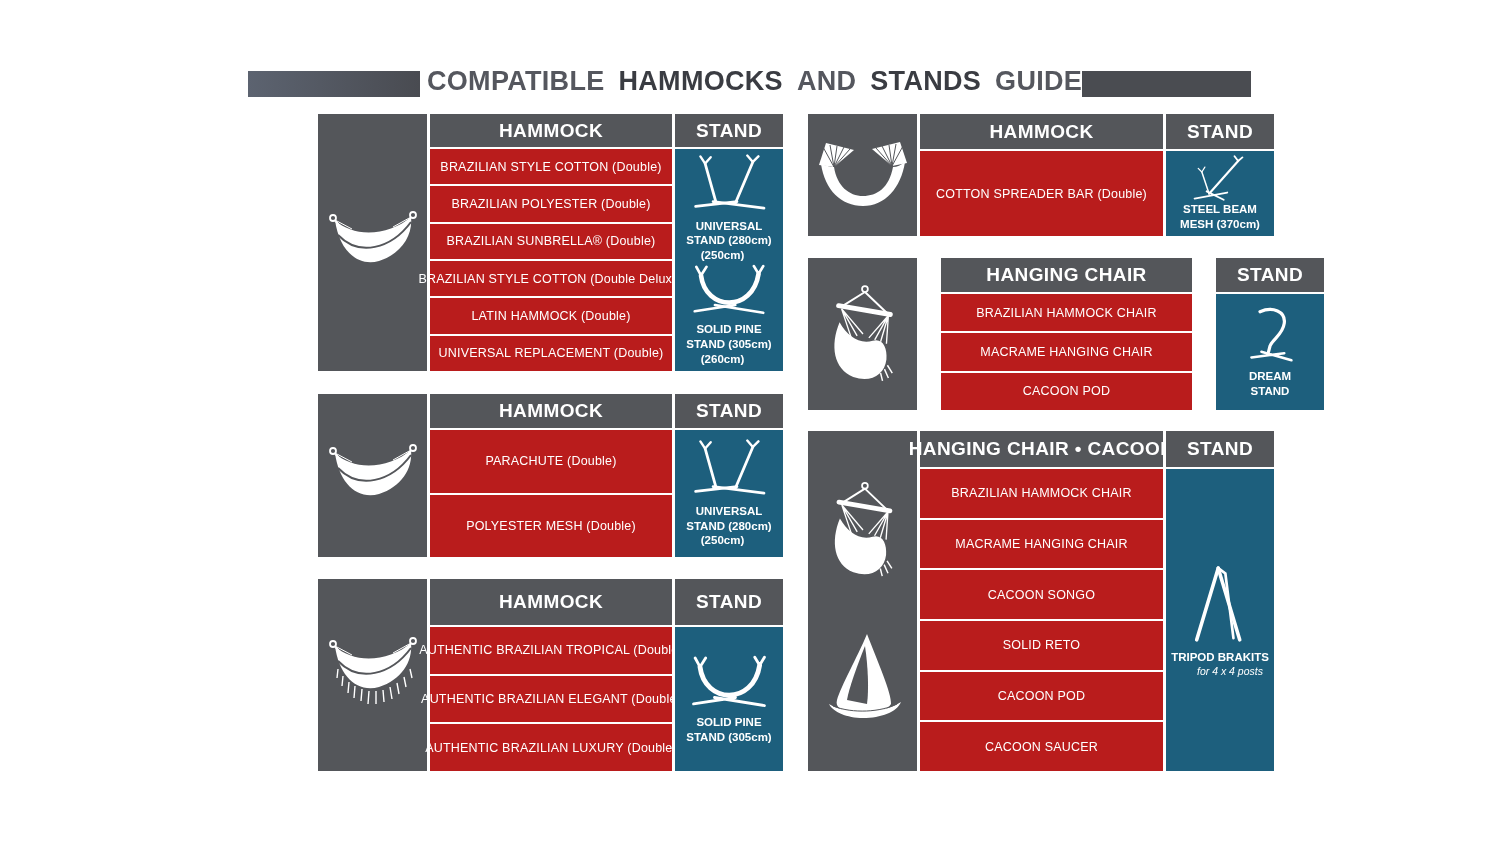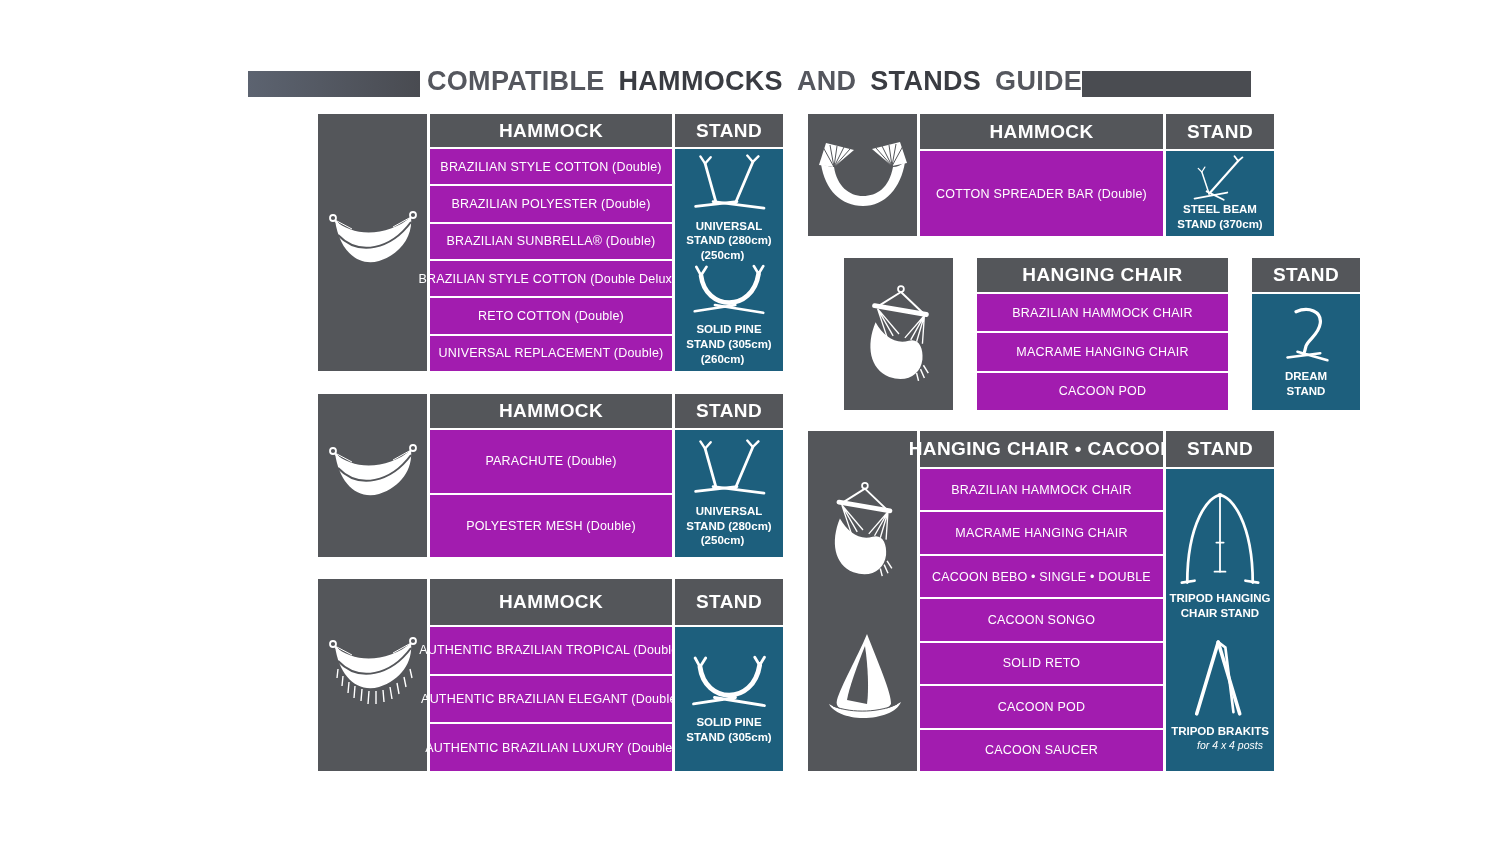--- a/index.html
+++ b/index.html
@@ -18,21 +18,21 @@
   .title .bld{color:#3a3c42;}
 
   
   .tbl{position:absolute;display:flex;gap:3px;padding-left:46px;}
   .icol{width:109px;flex:none;background:#54565a;display:flex;flex-direction:column;
         align-items:center;justify-content:space-evenly;}
   .mcol{flex:1;display:flex;flex-direction:column;gap:2px;min-width:0;}
   .scol{width:108px;flex:none;display:flex;flex-direction:column;gap:2px;border-radius:10px;}
   .hdr{flex:none;background:#54565a;color:#fff;font-weight:bold;font-size:19px;
        display:flex;align-items:center;justify-content:center;letter-spacing:.4px;white-space:nowrap;}
-  .row{flex:1;background:#a21caf;color:#fff;font-size:12.5px;display:flex;align-items:center;
+  .row{flex:1;background:#b91c1c;color:#fff;font-size:12.5px;display:flex;align-items:center;
        justify-content:center;text-align:center;letter-spacing:.2px;white-space:nowrap;}
   .scell{flex:1;background:#1d5f7d;display:flex;flex-direction:column;align-items:center;
          justify-content:space-evenly;padding:4px 0;}
   .sgroup{display:flex;flex-direction:column;align-items:center;gap:3px;}
   .slabel{width:108px;color:#fff;font-weight:bold;font-size:11.5px;line-height:1.28;text-align:center;}
   .slabel .r{text-align:center;padding-right:13px;}
   .note{font-style:italic;font-weight:normal;font-size:10.5px;margin-left:20px;}
   svg{display:block;}
 </style>
 </head>
@@ -56,21 +56,21 @@
         <path d="M10,13 C28,31 64,29 86,10 C88,29 76,47 54,54 C32,60 14,43 10,13 Z" fill="#fff"></path>
         <path d="M13,28 C34,50 66,42 86,15" stroke="#54565a" stroke-width="2" fill="none"></path>
       </svg>
     </div>
     <div class="mcol">
       <div class="hdr" style="height:33px;">HAMMOCK</div>
       <div class="row">BRAZILIAN STYLE COTTON (Double)</div>
       <div class="row">BRAZILIAN POLYESTER (Double)</div>
       <div class="row">BRAZILIAN SUNBRELLA® (Double)</div>
       <div class="row">BRAZILIAN STYLE COTTON (Double Deluxe)</div>
-      <div class="row">RETO COTTON (Double)</div>
+      <div class="row">LATIN HAMMOCK (Double)</div>
       <div class="row">UNIVERSAL REPLACEMENT (Double)</div>
     </div>
     <div class="scol">
       <div class="hdr" style="height:33px;">STAND</div>
       <div class="scell">
         <div class="sgroup">
           <svg width="92" height="62" viewBox="0 0 96 78" stroke="#fff" fill="none" stroke-linecap="round">
             <path d="M6,66 L58,60" stroke-width="3.5"></path>
             <path d="M28,60 L92,68" stroke-width="3.5"></path>
             <path d="M32,62 L18,12" stroke-width="3.5"></path>
@@ -194,28 +194,28 @@
         <div class="sgroup" style="gap:1px;">
           <svg width="90" height="46" viewBox="0 0 92 76" stroke="#fff" fill="none" stroke-linecap="round">
             <path d="M28,64 L76,10" stroke-width="3.5"></path>
             <path d="M76,10 L70,2 M76,10 L83,4" stroke-width="3"></path>
             <path d="M28,64 L16,28" stroke-width="2.5"></path>
             <path d="M16,28 L10,22 M16,28 L21,20" stroke-width="2"></path>
             <path d="M4,72 L58,62 M24,60 L52,74" stroke-width="3"></path>
           </svg>
           <div class="slabel">
             <div>STEEL BEAM</div>
-            <div>STAND (370cm)</div>
-          </div>
-        </div>
-      </div>
-    </div>
-  </div>
-
-  <div class="tbl" style="left:798px;top:258px;width:516px;height:152px;gap:24px;">
+            <div>MESH (370cm)</div>
+          </div>
+        </div>
+      </div>
+    </div>
+  </div>
+
+  <div class="tbl" style="left:762px;top:258px;width:516px;height:152px;gap:24px;">
     <div class="icol">
       <svg width="82" height="104" viewBox="0 0 84 104">
         <circle cx="44" cy="6" r="3" fill="none" stroke="#fff" stroke-width="1.8"></circle>
         <path d="M44,9 L20,24 M44,9 L66,30" stroke="#fff" stroke-width="2" fill="none"></path>
         <path d="M17,23 L70,32" stroke="#fff" stroke-width="5" stroke-linecap="round" fill="none"></path>
         <path d="M20,26 L30,56 M20,26 L36,54 M20,26 L42,52 M68,33 L48,56 M68,33 L54,58 M68,33 L60,60 M68,33 L66,62" stroke="#fff" stroke-width="1.4" fill="none"></path>
         <path d="M18,40 C8,64 12,88 32,96 C50,102 64,94 66,78 C67,66 62,56 52,59 C38,63 26,54 18,40 Z" fill="#fff"></path>
         <path d="M60,92 L62,100 M64,88 L68,97 M67,84 L72,92" stroke="#fff" stroke-width="1.5" fill="none"></path>
       </svg>
     </div>
@@ -256,43 +256,29 @@
         <path d="M48,4 C38,28 22,56 18,70 C16,77 22,81 32,82 C54,85 68,81 72,74 C73,64 58,30 48,4 Z" fill="#fff"></path>
         <path d="M46,16 C38,36 30,58 28,70 L48,74 C50,60 49,36 46,16 Z" fill="#54565a"></path>
         <path d="M10,74 C30,86 64,84 82,72 C78,82 62,88 44,88 C28,88 14,82 10,74 Z" fill="#fff"></path>
         <path d="M14,76 C34,84 62,82 78,74" stroke="#54565a" stroke-width="1" fill="none"></path>
       </svg>
     </div>
     <div class="mcol">
       <div class="hdr" style="height:36px;">HANGING CHAIR • CACOON</div>
       <div class="row">BRAZILIAN HAMMOCK CHAIR</div>
       <div class="row">MACRAME HANGING CHAIR</div>
-      <div class="row">CACOON BEBO • SINGLE • DOUBLE</div>
       <div class="row">CACOON SONGO</div>
       <div class="row">SOLID RETO</div>
       <div class="row">CACOON POD</div>
       <div class="row">CACOON SAUCER</div>
     </div>
     <div class="scol">
       <div class="hdr" style="height:36px;">STAND</div>
       <div class="scell">
         <div class="sgroup">
-          <svg width="84" height="100" viewBox="0 0 88 110" stroke="#fff" fill="none" stroke-linecap="round">
-            <path d="M8,104 C8,38 32,8 44,8 C56,8 80,38 80,104" stroke-width="3"></path>
-            <path d="M44,10 L44,92" stroke-width="2"></path>
-            <circle cx="44" cy="8" r="2.5" fill="#fff" stroke="none"></circle>
-            <path d="M40,60 L48,60 M38,92 L50,92" stroke-width="2"></path>
-            <path d="M2,104 L16,102 M72,102 L86,104" stroke-width="3"></path>
-          </svg>
-          <div class="slabel">
-            <div>TRIPOD HANGING</div>
-            <div>CHAIR STAND</div>
-          </div>
-        </div>
-        <div class="sgroup">
           <svg width="80" height="86" viewBox="0 0 84 96" stroke="#fff" fill="none" stroke-linecap="round">
             <path d="M40,8 L16,88" stroke-width="4"></path>
             <path d="M40,8 L64,88" stroke-width="4"></path>
             <path d="M40,8 L48,14 L57,86" stroke-width="3"></path>
           </svg>
           <div class="slabel">
             <div>TRIPOD BRAKITS</div>
             <div class="note">for 4 x 4 posts</div>
           </div>
         </div>

